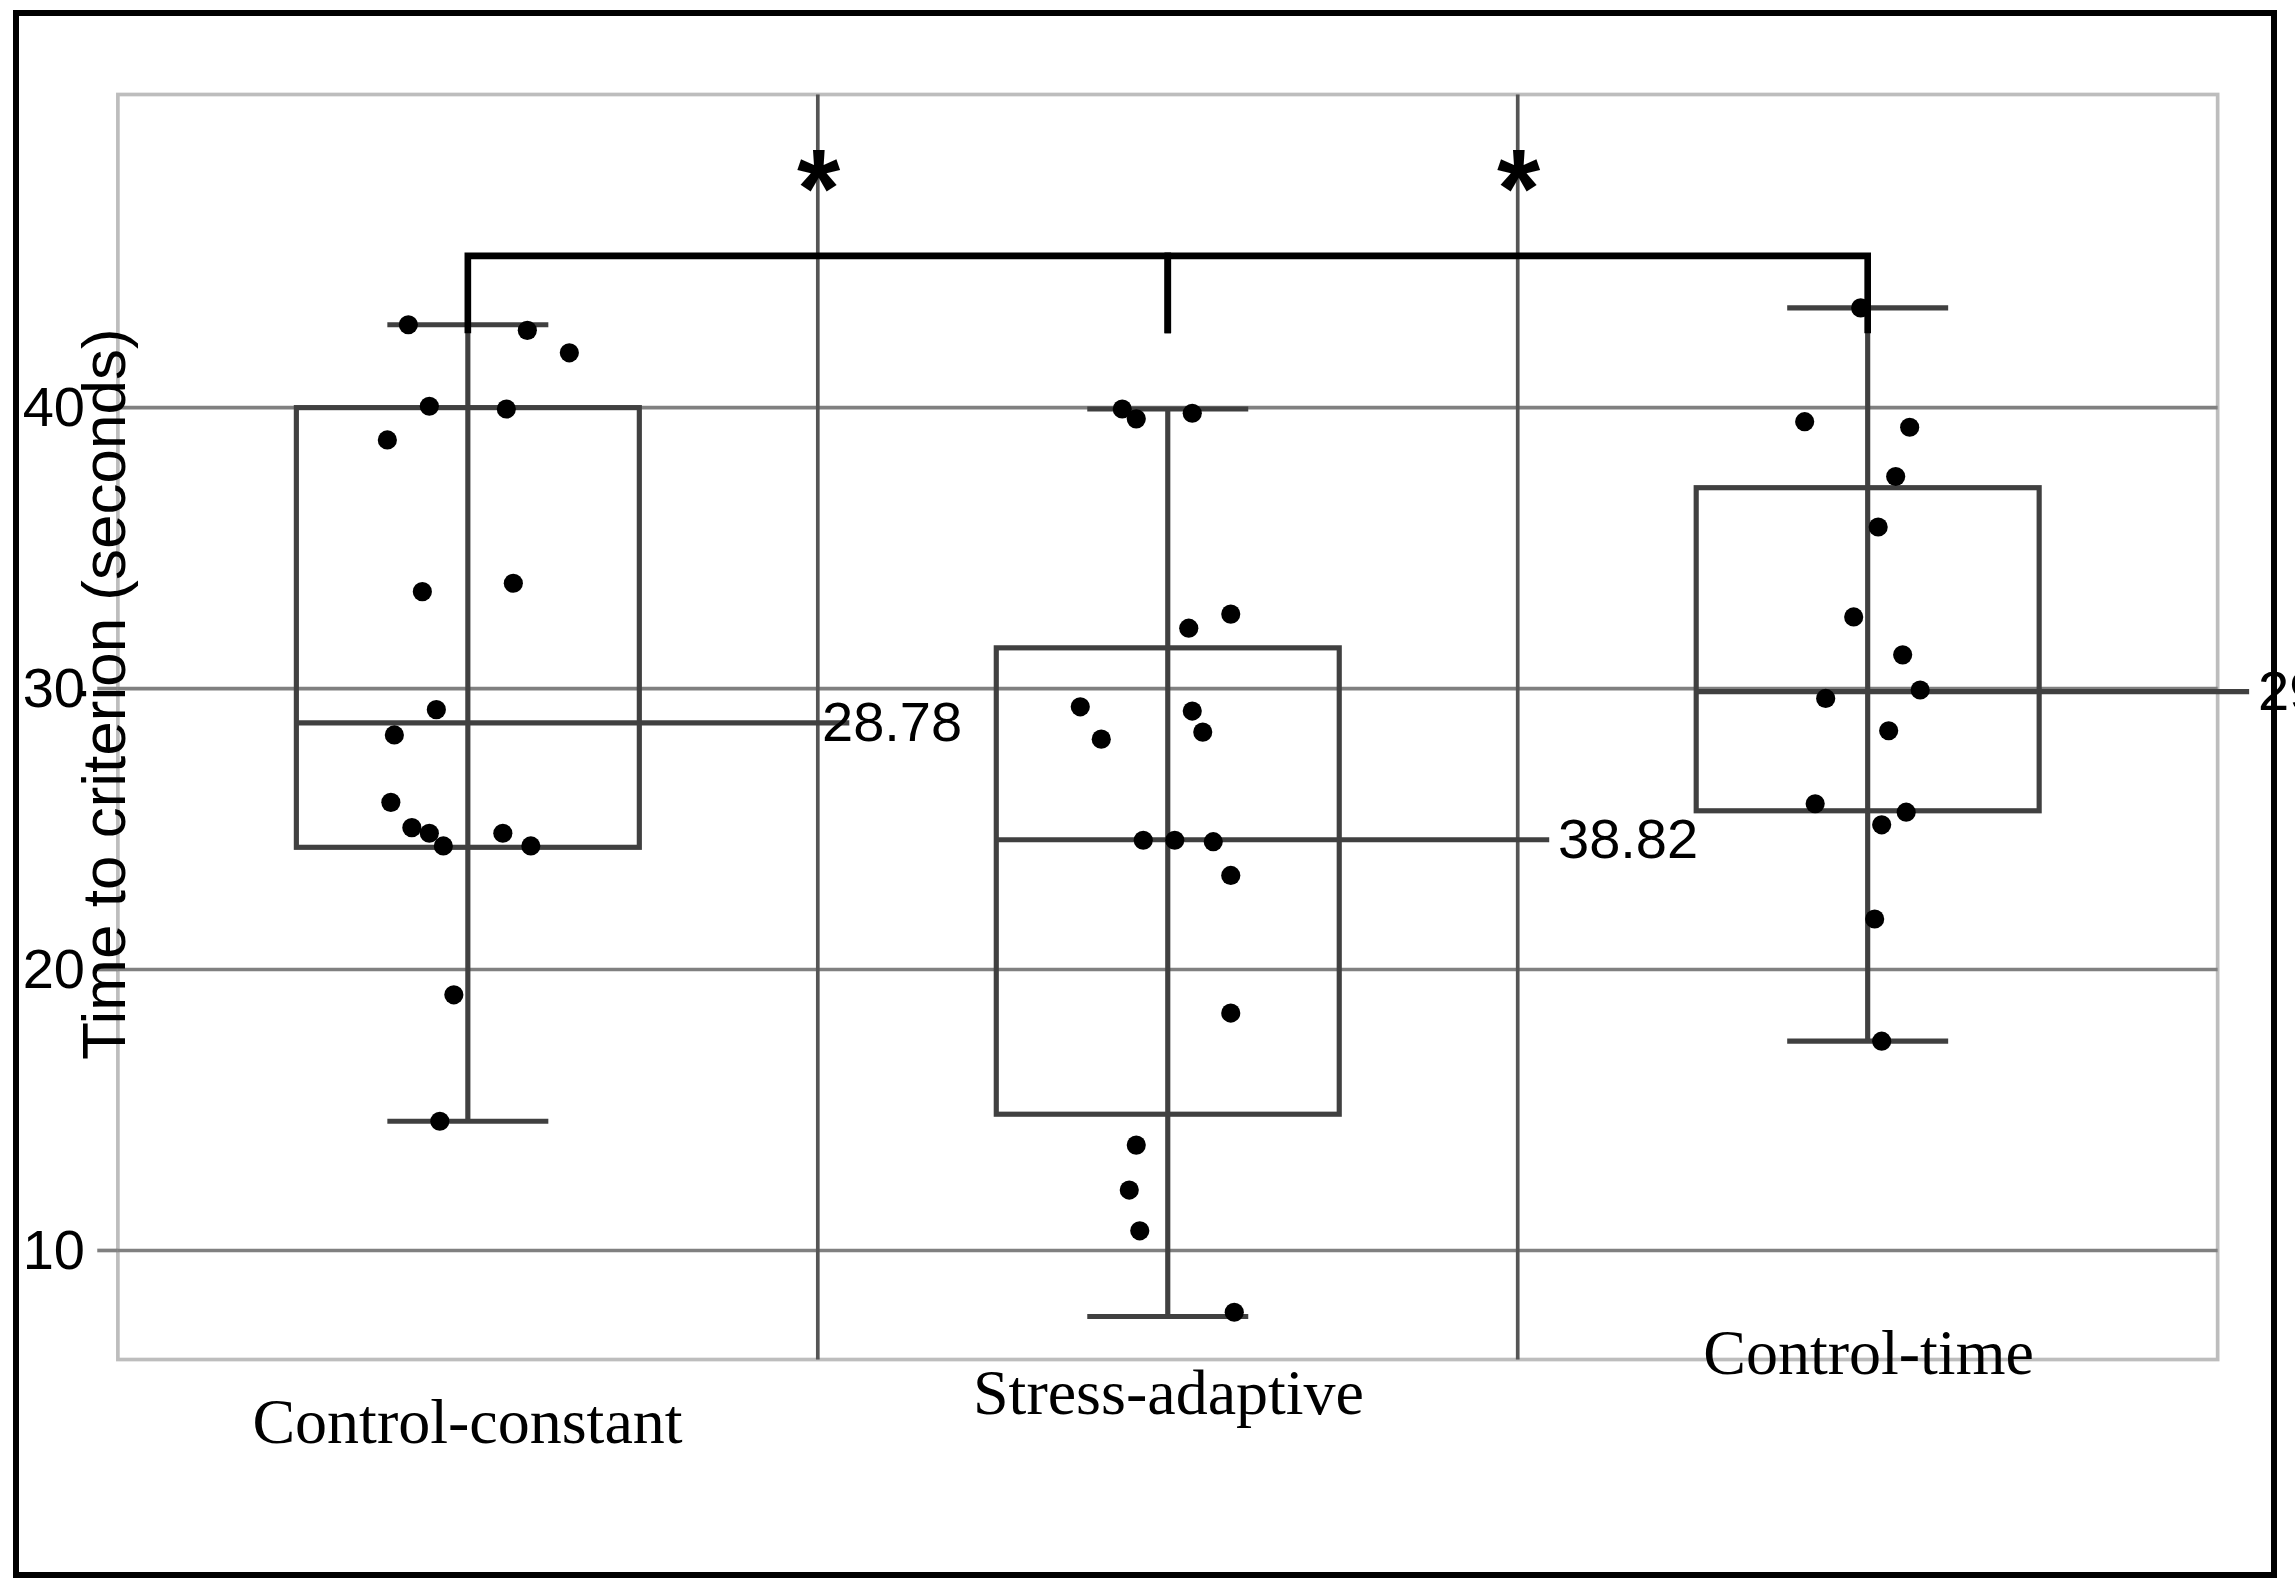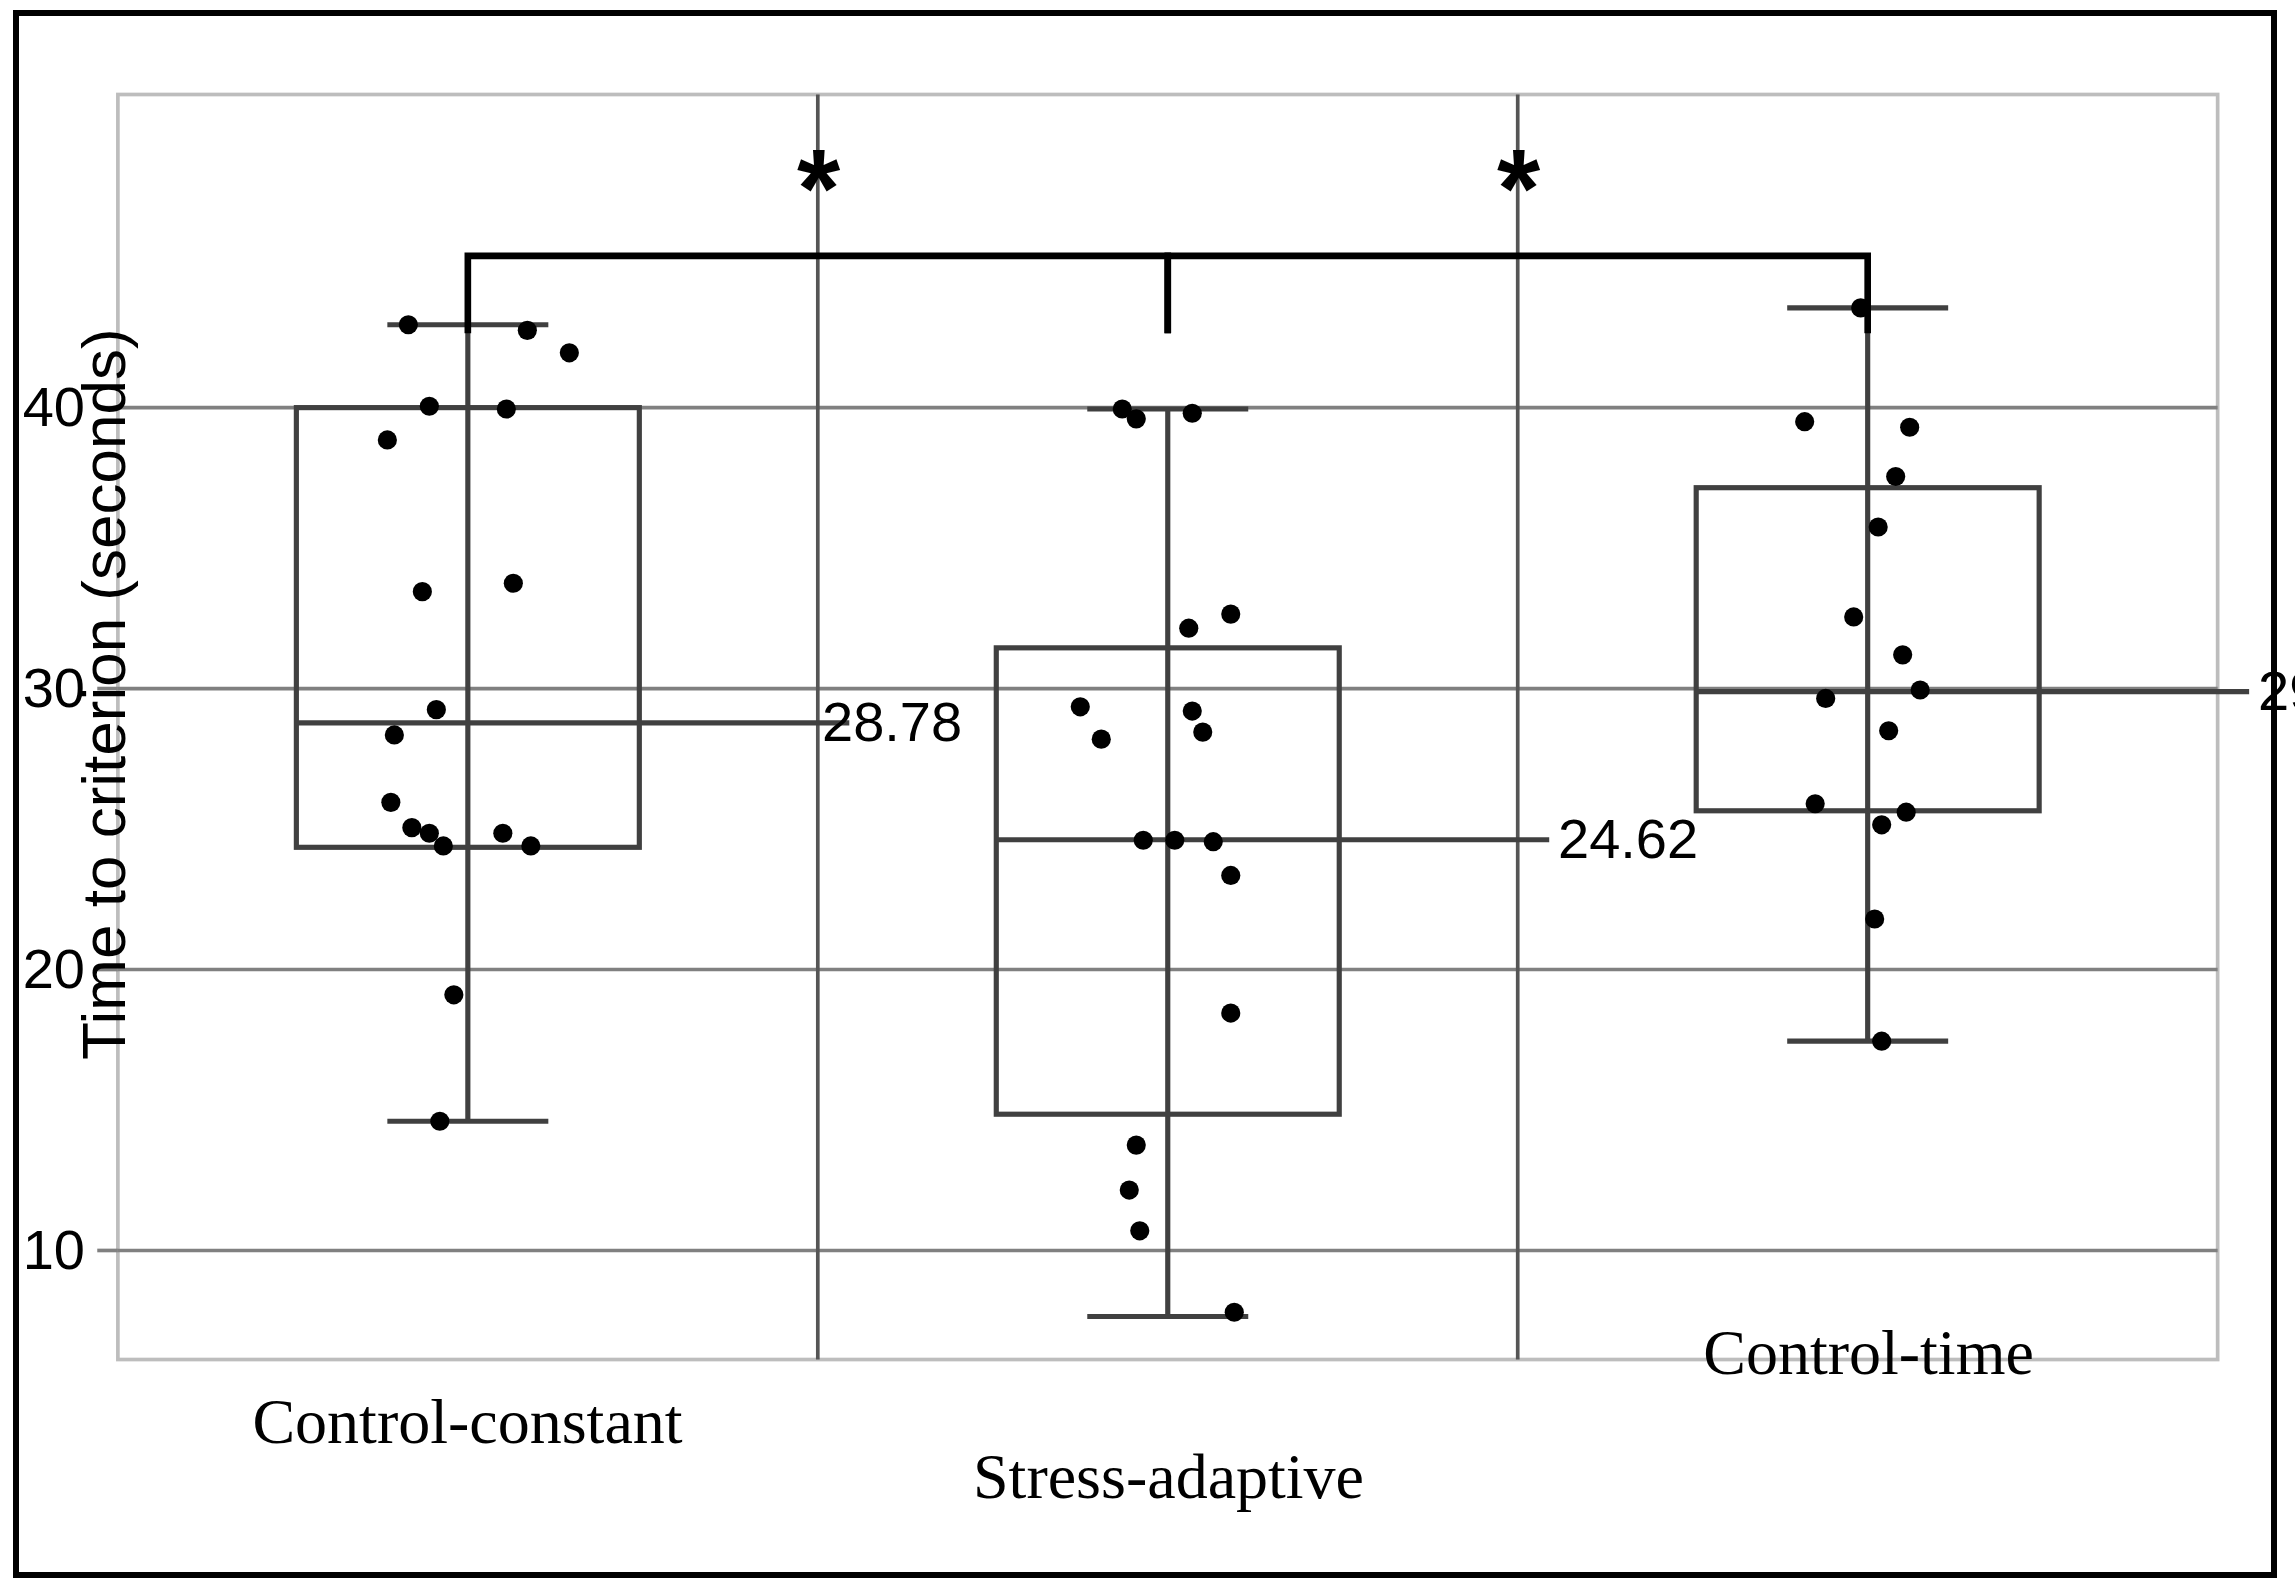--- a/index.html
+++ b/index.html
@@ -165,21 +165,21 @@
     </g>
 </svg>
 
 <div id="overlay-labels">
     <div class="axis-tick-label" style="left: -66px; top: 1217px; width: 151px;">10</div>
     <div class="axis-tick-label" style="left: -66px; top: 936px; width: 151px;">20</div>
     <div class="axis-tick-label" style="left: -66px; top: 655px; width: 151px;">30</div>
     <div class="axis-tick-label" style="left: -66px; top: 374px; width: 151px;">40</div>
     <div id="y-axis-title">Time to criterion (seconds)</div>
     <div class="cat-label" style="left: 99px; top: 1385px; width: 737px;">Control-constant</div>
-    <div class="cat-label" style="left: 800px; top: 1440px; width: 737px;">Stress-adaptive</div>
+    <div class="cat-label" style="left: 800px; top: 1356px; width: 737px;">Stress-adaptive</div>
     <div class="cat-label" style="left: 1500px; top: 1316px; width: 737px;">Control-time</div>
     <div class="median-label" style="left: 822px; top: 689px;">28.78</div>
-    <div class="median-label" style="left: 1558px; top: 806px;">24.62</div>
+    <div class="median-label" style="left: 1558px; top: 806px;">38.82</div>
     <div class="median-label" style="left: 2258px; top: 658px;">29.89</div>
     <div class="sig-star" style="left: 730px; top: 134px; width: 177px;">*</div>
     <div class="sig-star" style="left: 1430px; top: 134px; width: 177px;">*</div>
   </div>
 
 
 </body></html>

